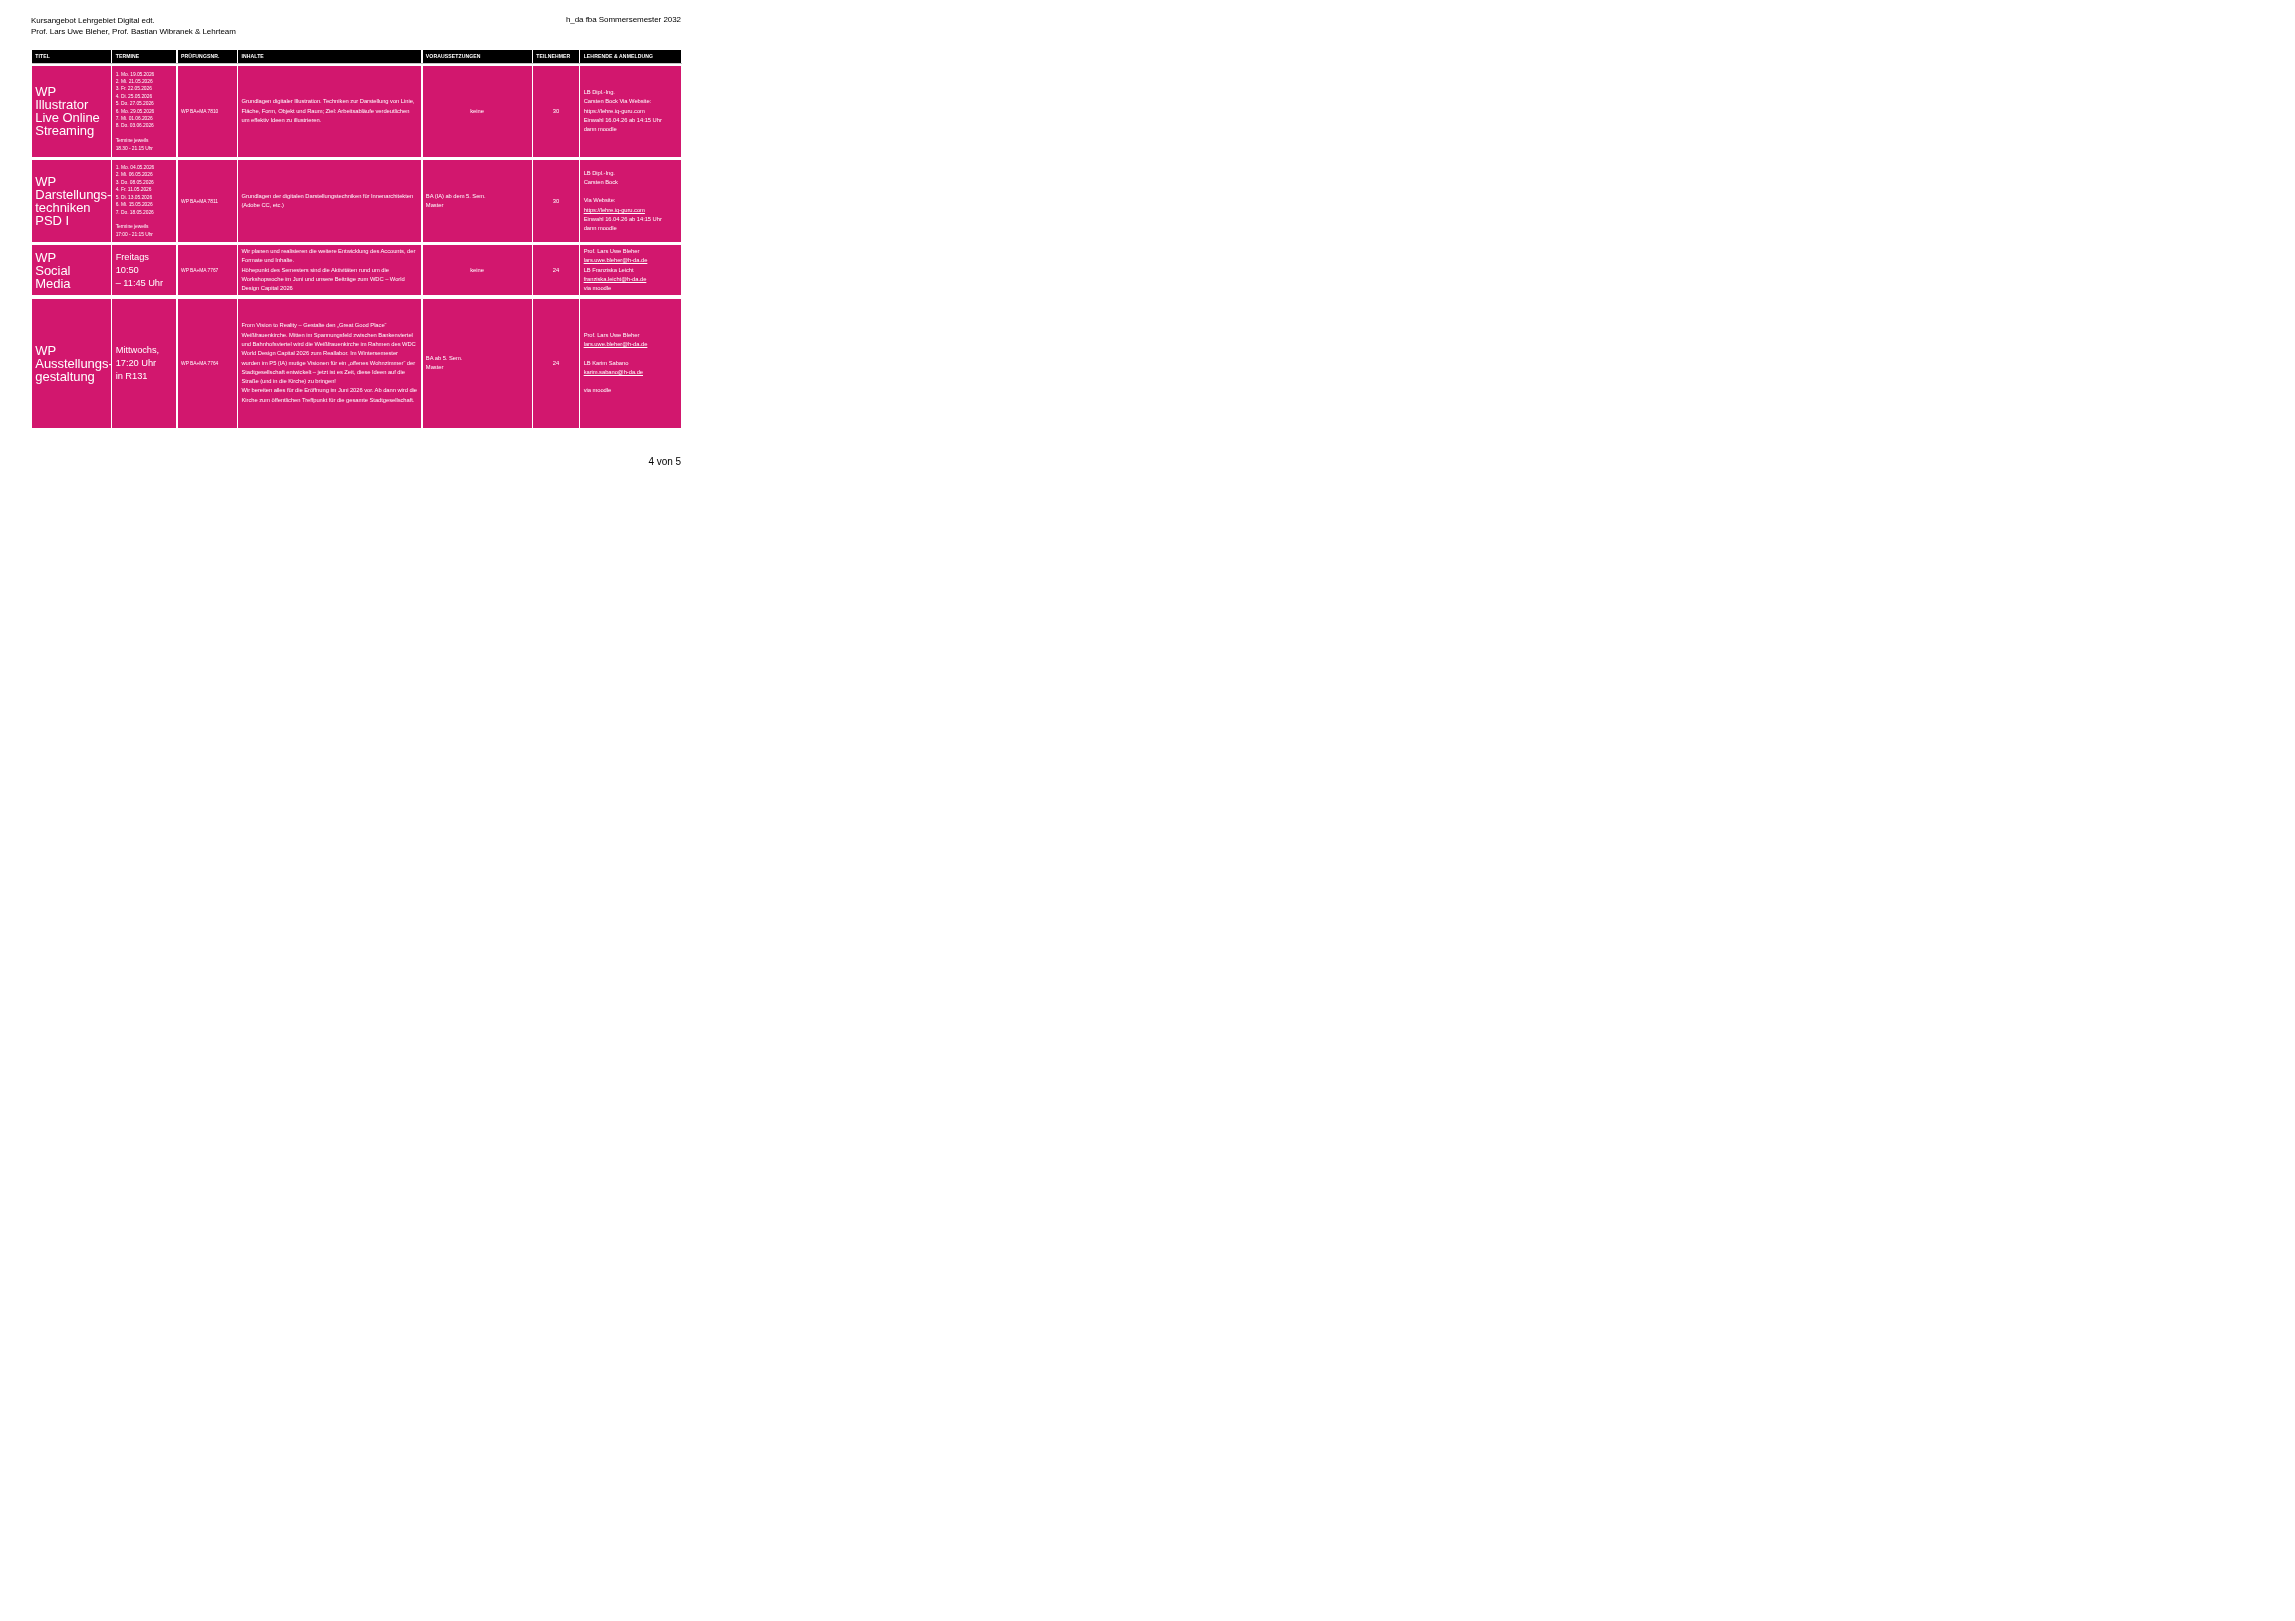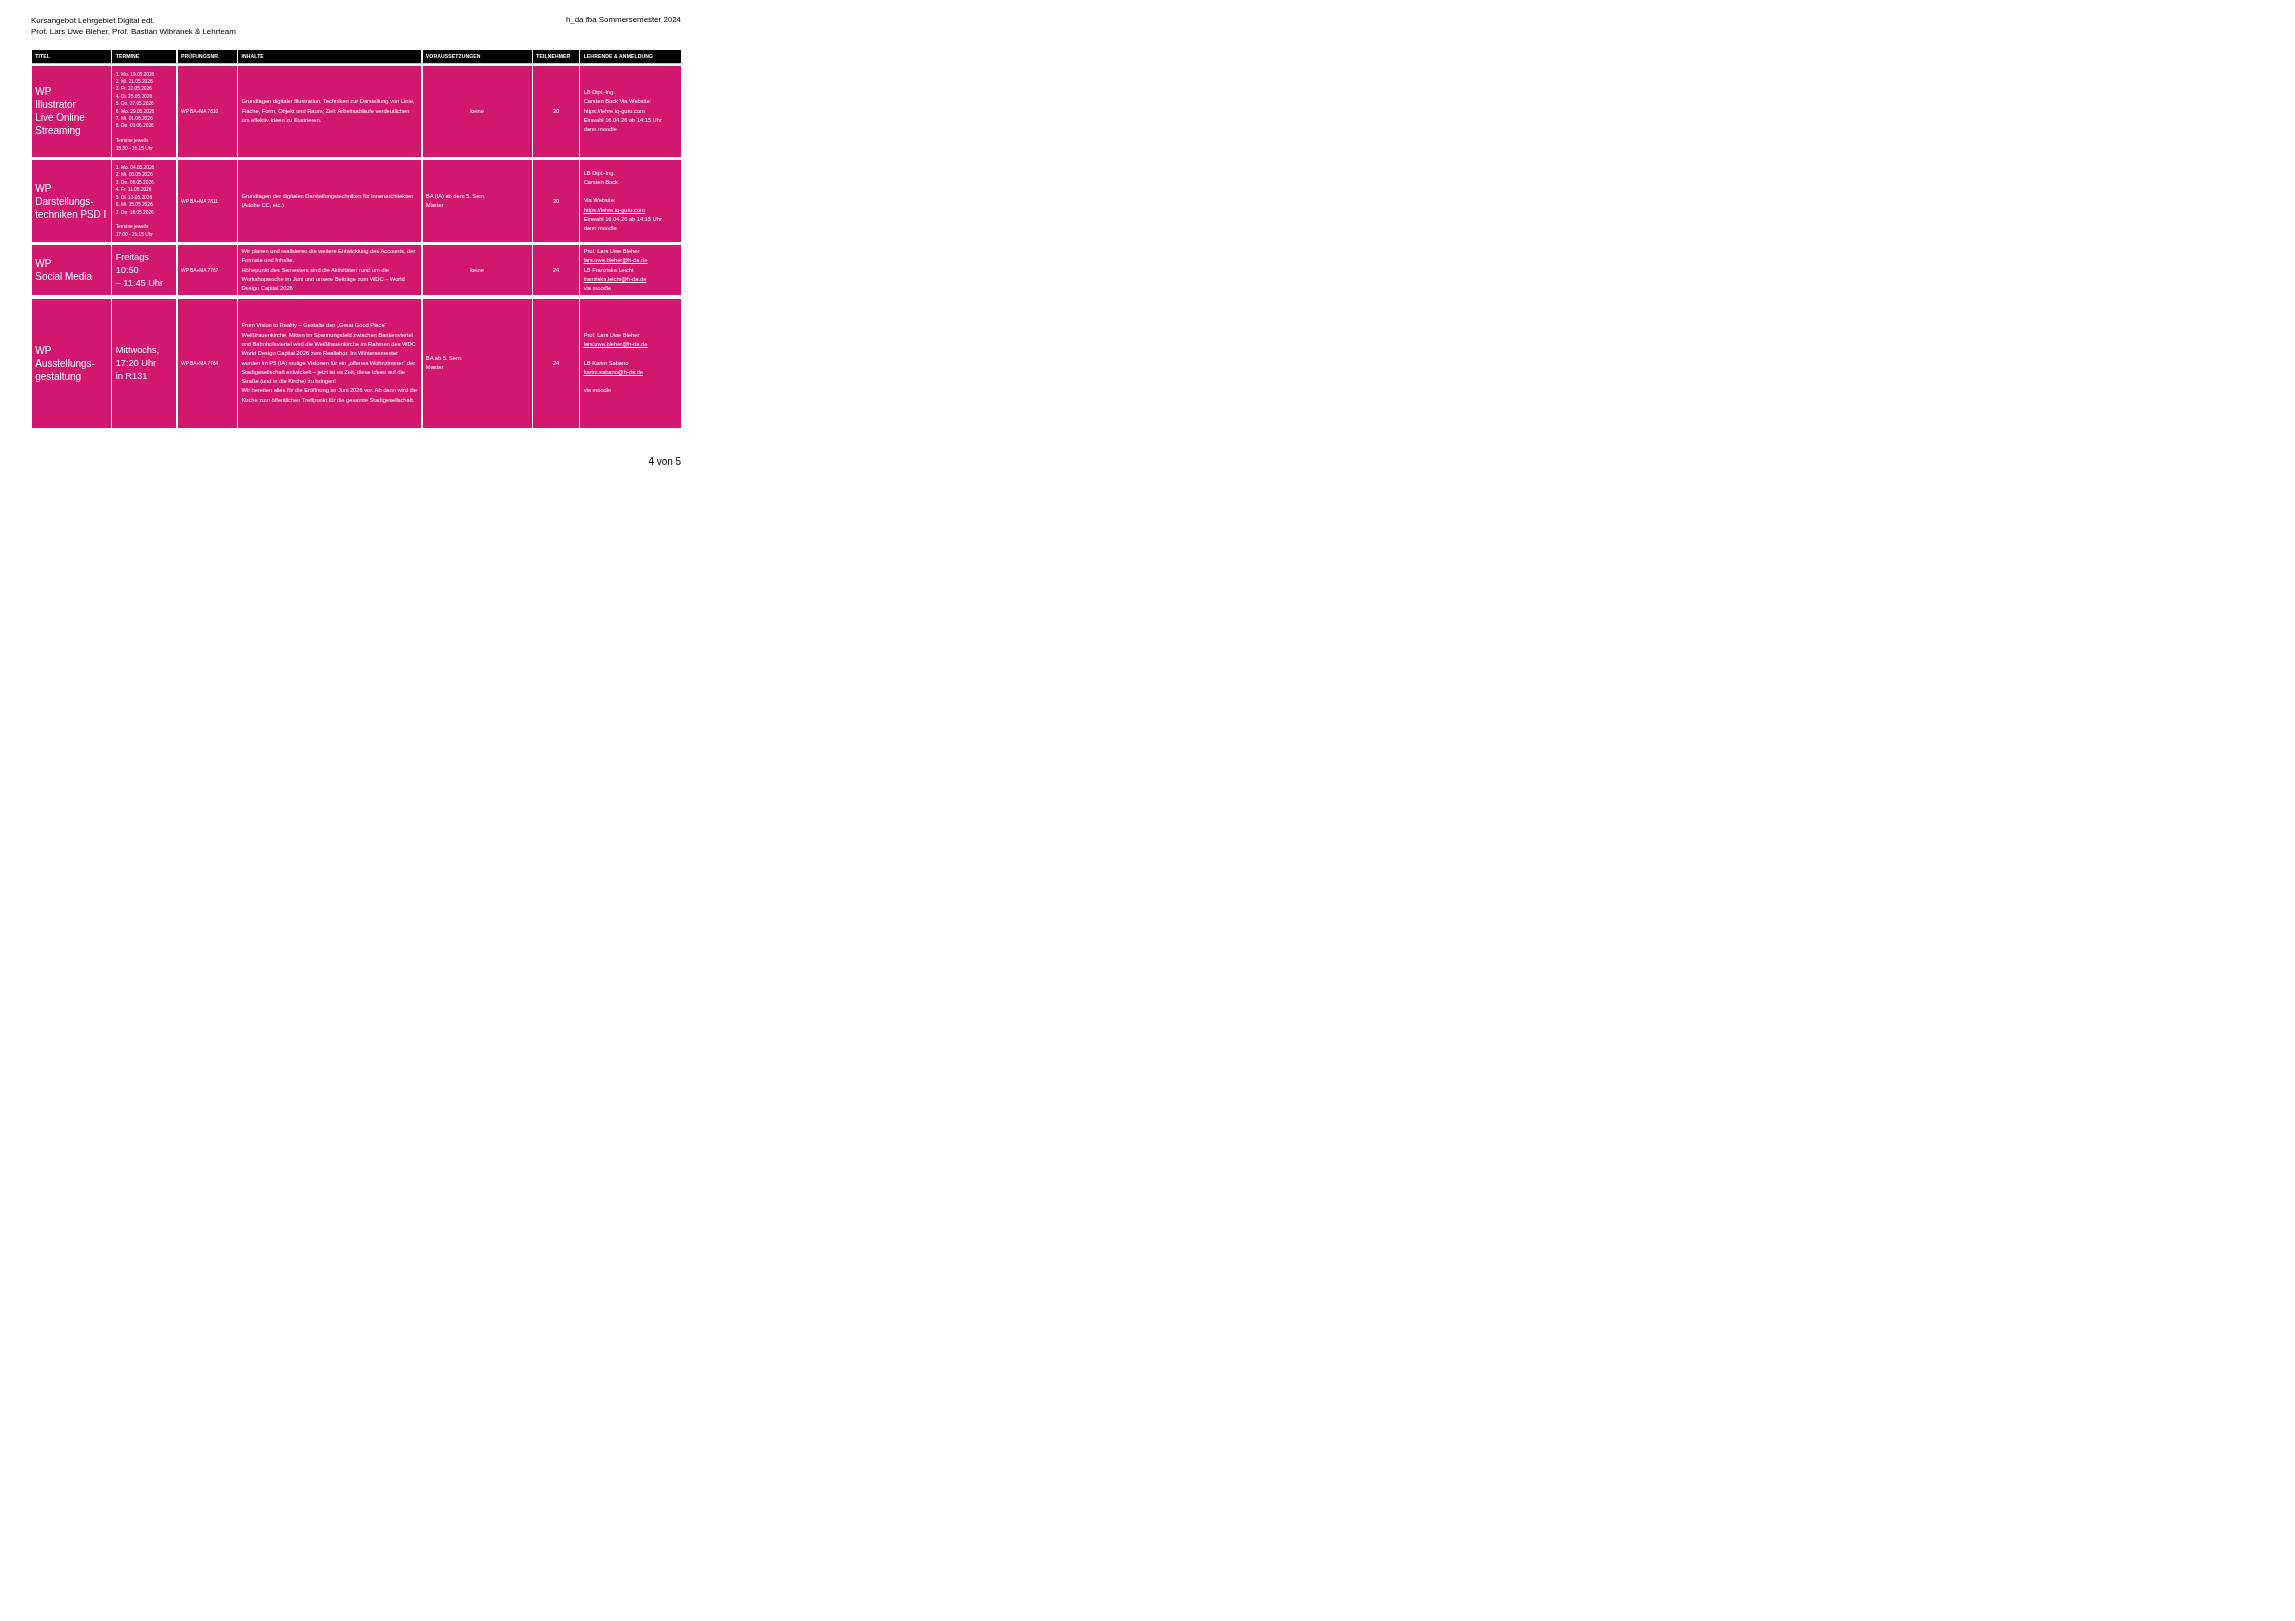--- a/index.html
+++ b/index.html
@@ -42,21 +42,21 @@
     color:#fff;
     display:flex; flex-direction:column; justify-content:center;
     padding:1.9px 3.3px;
     overflow:hidden;
   }
   .r1 .cell { height:91px; }
   .r2 .cell { height:82px; }
   .r3 .cell { height:50px; }
   .r4 .cell { height:129px; }
 
-  .c-titel   { font-size:10px; line-height:13px; white-space:pre-line; }
+  .c-titel   { font-size:13px; line-height:13px; white-space:pre-line; }
   .t-small   { font-size:4.9px; line-height:7.4px; white-space:pre-line; }
   .t-large   { font-size:9.3px; line-height:13px; white-space:pre-line; }
   .c-pruef   { font-size:4.9px; line-height:7px; white-space:pre-line; }
   .c-inhalte { font-size:5.8px; line-height:9.3px; white-space:pre-line; }
   .c-voraus  { font-size:5.8px; line-height:9.3px; white-space:pre-line; }
   .c-voraus.center { text-align:center; }
   .c-teiln   { font-size:5.8px; text-align:center; }
   .c-lehr    { font-size:5.8px; line-height:9.3px; }
   .c-lehr > div { min-height:9.3px; }
   .u { text-decoration:underline; text-underline-offset:1.4px; text-decoration-thickness:0.5px; }
@@ -65,21 +65,21 @@
 </style>
 </head>
 <body>
 
 <div class="page">
 
   <div class="doc-header">
     <div>Kursangebot Lehrgebiet Digital edt.</div>
     <div>Prof. Lars Uwe Bleher, Prof. Bastian Wibranek &amp; Lehrteam</div>
   </div>
-  <div class="doc-header-right">h_da fba Sommersemester 2024</div>
+  <div class="doc-header-right">h_da fba Sommersemester 2032</div>
 
   <div class="content">
 
     <div class="trow thead">
       <div class="hcell">TITEL</div>
       <div class="hcell">TERMINE</div>
       <div class="hcell">PRÜFUNGSNR.</div>
       <div class="hcell">INHALTE</div>
       <div class="hcell">VORAUSSETZUNGEN</div>
       <div class="hcell">TEILNEHMER</div>

